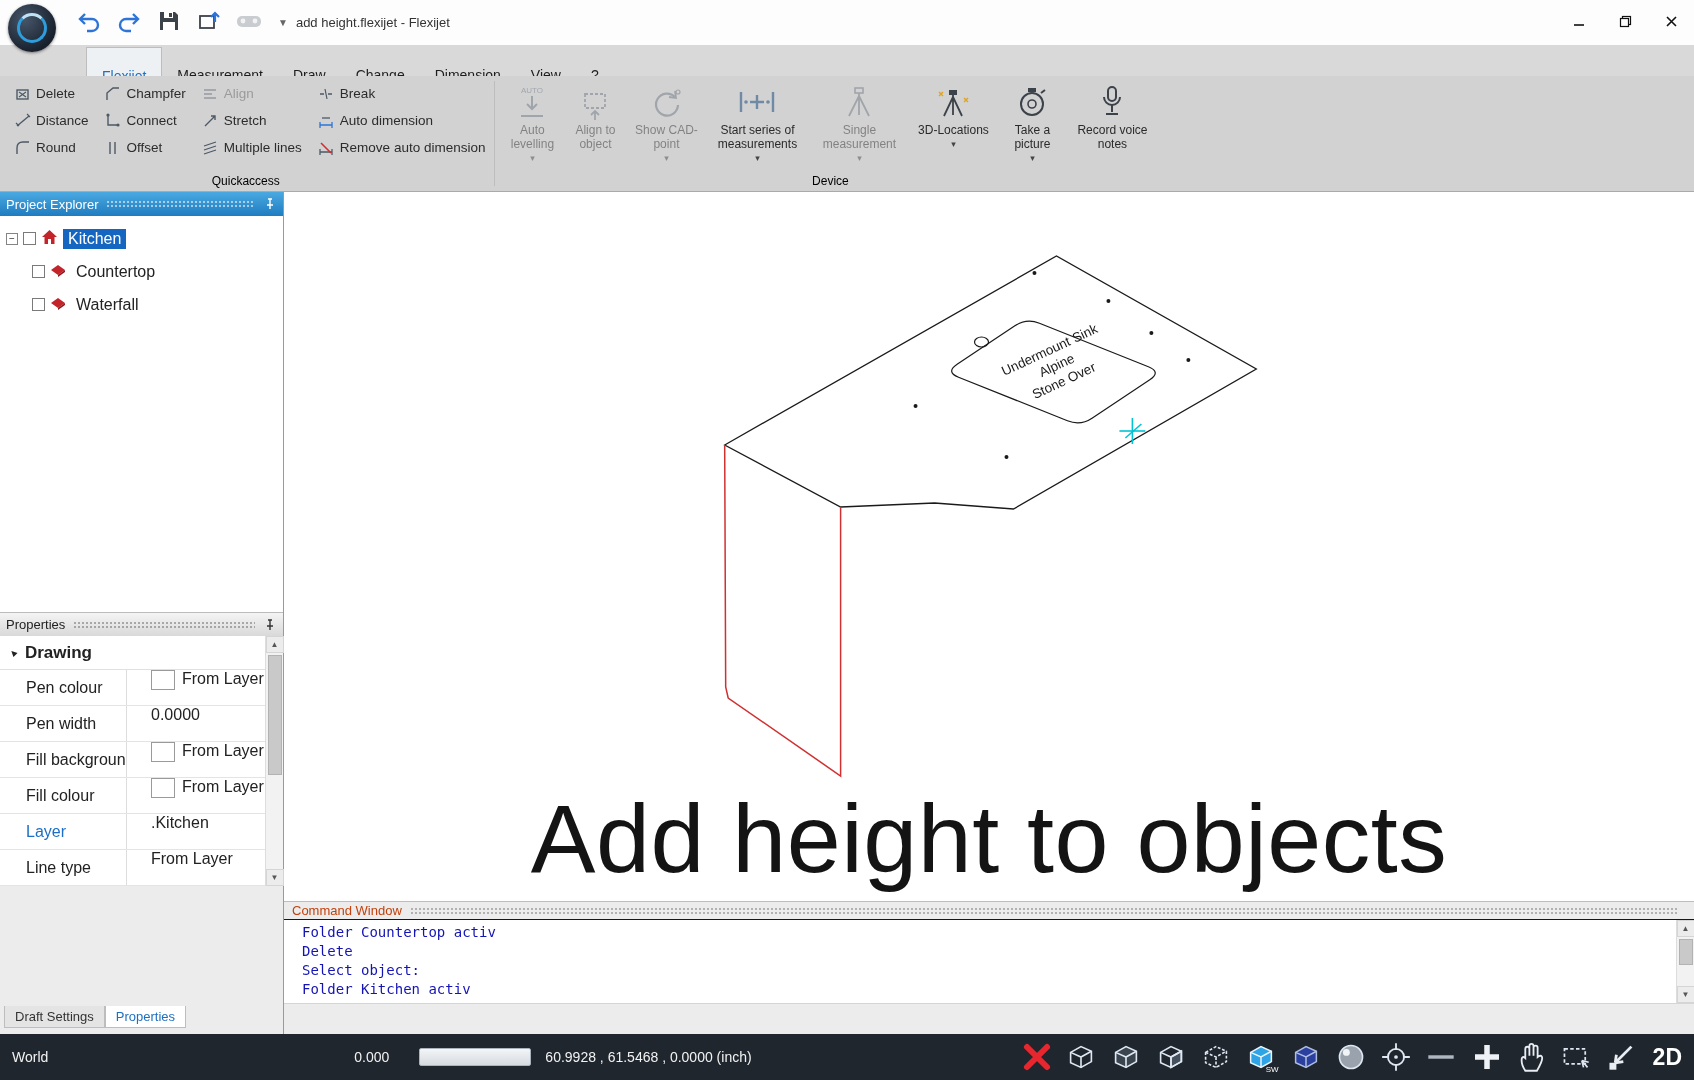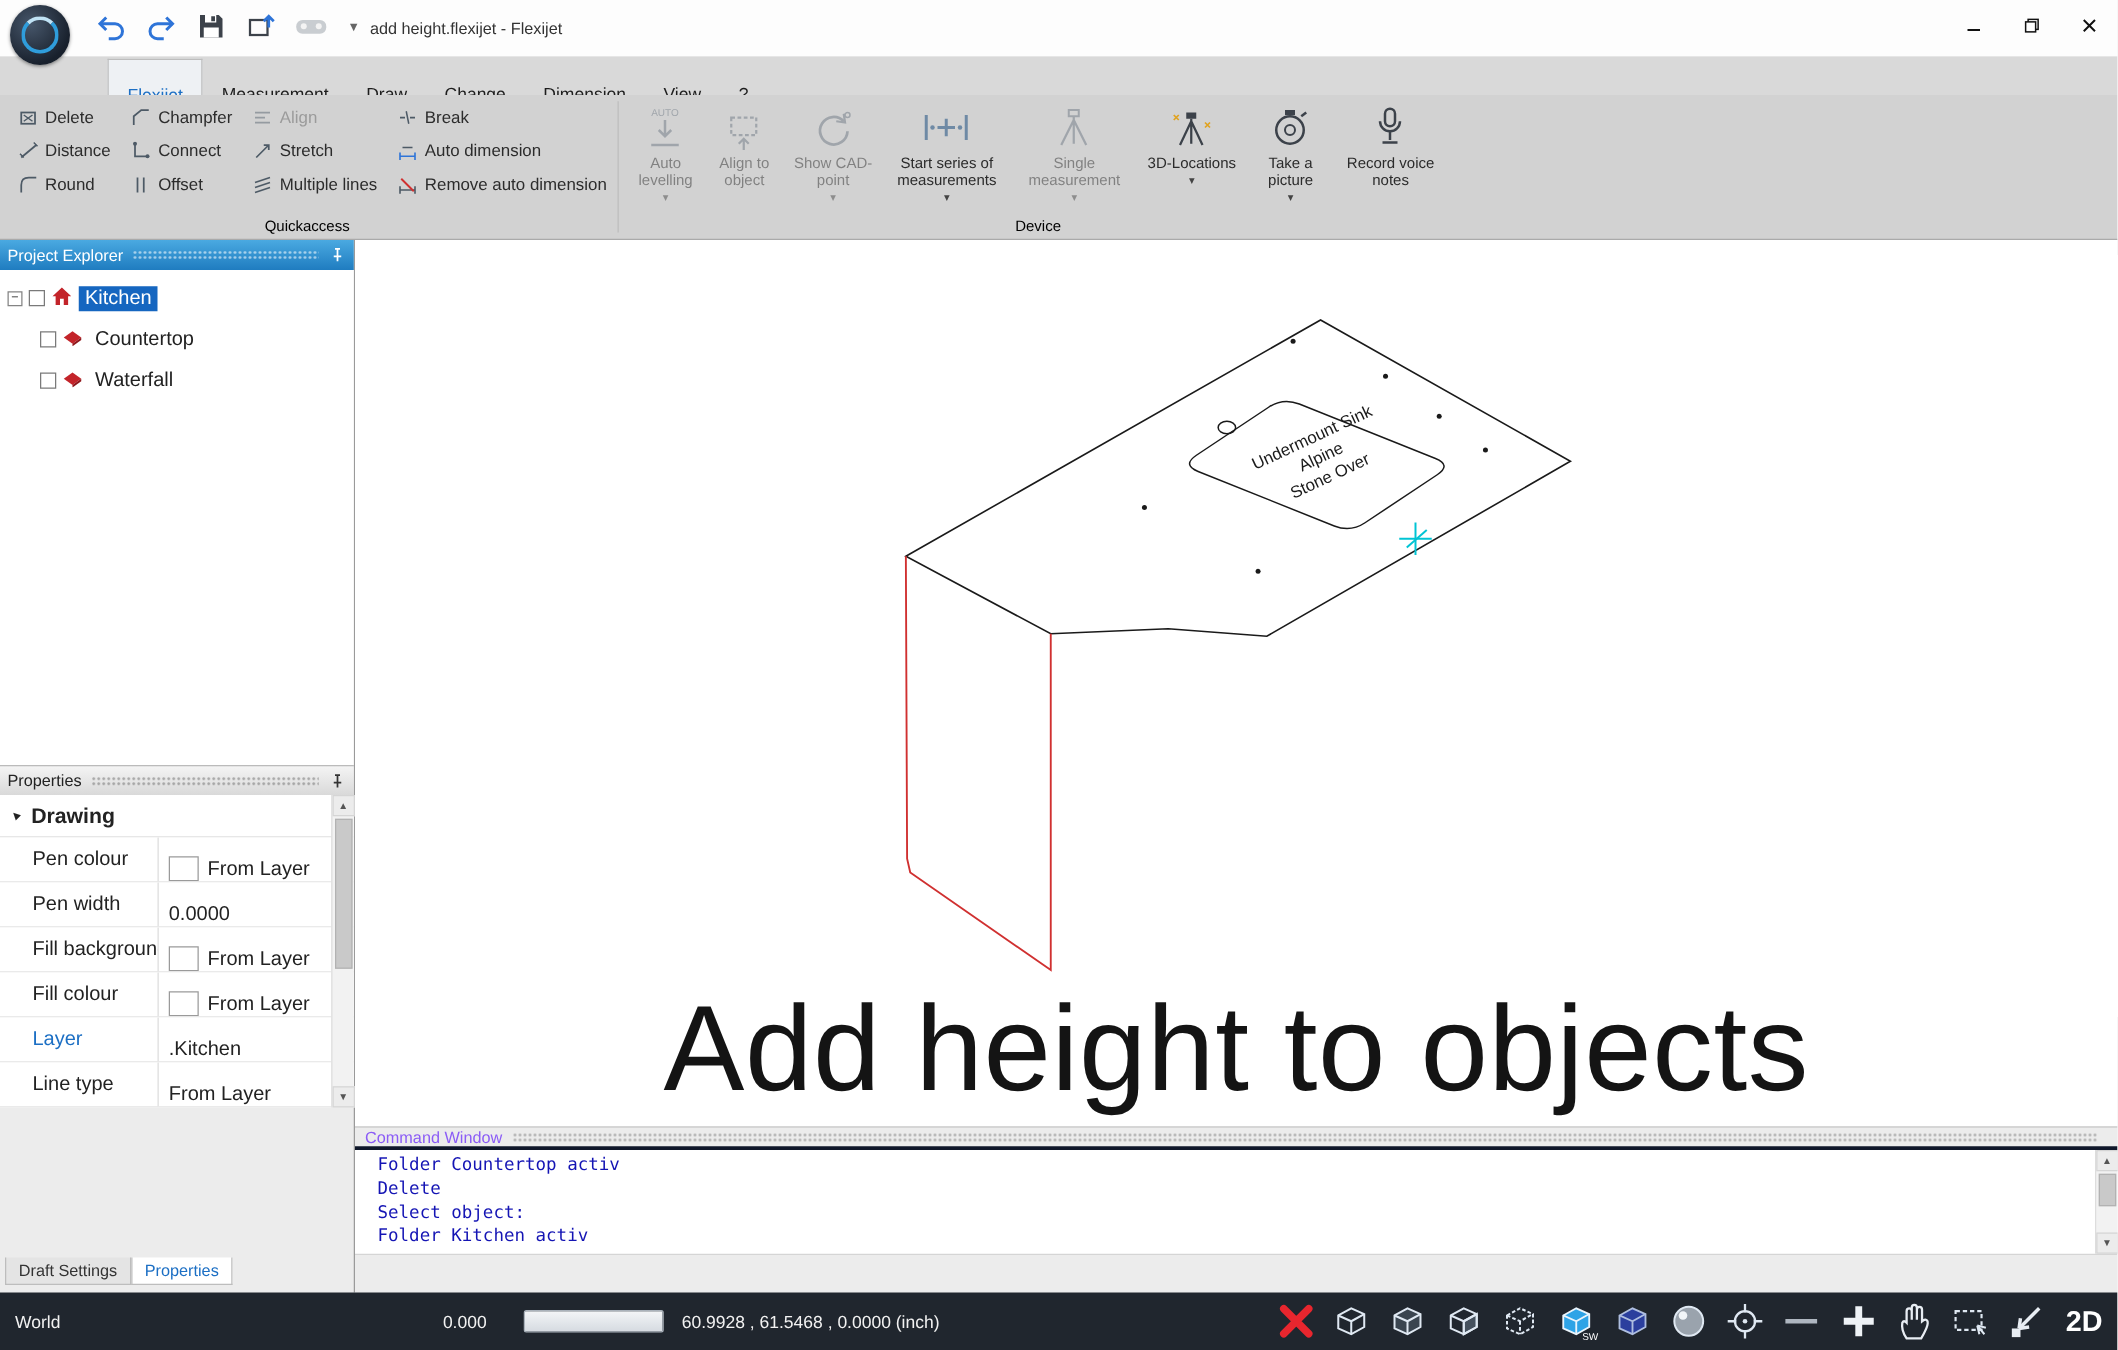--- a/index.html
+++ b/index.html
@@ -62,42 +62,42 @@
 .cb{width:13px;height:13px;border:1px solid #7a7a7a;background:#fff}
 .tree-label{font-size:16px;padding:1px 5px}
 .tree-label.sel{background:#1566c0;color:#fff;font-weight:normal}
 
 .props-wrap{position:relative;flex:0 0 auto;background:#fff}
 .drawing-bar{height:34px;display:flex;align-items:center;gap:7px;padding-left:8px;background:#fff;border-bottom:1px solid #e0e0e0;font-size:17px;font-weight:bold}
 .tri{font-size:10px;color:#222;transform:rotate(-45deg)}
 .prow{height:36px;display:grid;grid-template-columns:126px 1fr;border-bottom:1px solid #e4e4e4;font-size:16px;background:#fff}
 .plabel{display:flex;align-items:center;padding-left:26px;white-space:nowrap;overflow:hidden}
 .plabel.blue{color:#1c6fc4}
-.pval{display:flex;align-items:flex-end;gap:7px;border-left:1px solid #ddd;padding-left:8px;overflow:hidden}
+.pval{display:flex;align-items:flex-start;gap:7px;border-left:1px solid #ddd;padding-left:24px;overflow:hidden}
 .swatch{width:24px;height:20px;border:1px solid #9a9a9a;background:#fff;flex:0 0 auto}
 .fill-ico{width:18px;height:14px;border:1px solid #9a9a9a;background:#fff;flex:0 0 auto}
 .pval-text{white-space:nowrap;overflow:hidden;max-width:96px}
 .pscroll{position:absolute;top:0;right:0;width:18px;height:100%;background:#f2f2f2;border-left:1px solid #ddd;display:flex;flex-direction:column;align-items:center}
 .sarrow{width:18px;height:17px;font-size:8px;color:#555;display:flex;align-items:center;justify-content:center;background:#ececec;border:1px solid #d5d5d5}
 .sthumb{width:14px;background:#c9c9c9;border:1px solid #b2b2b2;margin-top:2px}
 .pscroll .sthumb{height:120px}
 .pscroll .sarrow.down{margin-top:auto}
 
 .lp-filler{flex:1}
 .left-tabs{height:22px;display:flex;align-items:stretch;padding-left:4px;flex:0 0 auto}
 .ltab{padding:0 10px;font-size:13px;display:flex;align-items:center;border:1px solid #bdbdbd;border-top:none;color:#333;background:#e4e4e4}
 .ltab.active{background:#fff;color:#1c6fc4}
 .lp-strip{height:6px}
 
 
 .main{flex:1;display:flex;flex-direction:column;min-width:0}
 .canvas{position:relative;height:709px;background:#fff;flex:0 0 auto;overflow:hidden}
 .canvas svg.draw{position:absolute;inset:0;width:100%;height:100%}
 .overlay-text{position:absolute;left:0;right:0;bottom:14px;text-align:center;font-size:97px;font-weight:400;letter-spacing:.5px;color:#141414;line-height:1;white-space:nowrap}
-.cmd-header{height:19px;background:#ececec;border-top:1px solid #bdbdbd;border-bottom:3px solid #0f172a;display:flex;align-items:center;padding:0 8px;font-size:13px;color:#8b5cf6;flex:0 0 auto}
+.cmd-header{height:19px;background:#ececec;border-top:1px solid #bdbdbd;border-bottom:1px solid #0f172a;display:flex;align-items:center;padding:0 8px;font-size:13px;color:#c2410c;flex:0 0 auto}
 .cmd-header .dock-dots{background-image:radial-gradient(rgba(0,0,0,.25) 1px,transparent 1.2px)}
 .cmd-body{height:84px;background:#fff;position:relative;padding:3px 24px 0 18px;flex:0 0 auto;border-bottom:1px solid #d5d5d5}
 .cmd-line{font-family:"DejaVu Sans Mono",monospace;font-size:14px;color:#1414b4;line-height:19px;white-space:pre}
 .cmd-scroll{position:absolute;top:0;right:0;width:18px;height:100%;background:#f2f2f2;border-left:1px solid #ddd;display:flex;flex-direction:column;align-items:center}
 .cmd-scroll .sthumb{height:26px}
 .cmd-scroll .sarrow.down{margin-top:auto}
 .below-strip{flex:1;background:#ececec}
 
 
 .statusbar{height:46px;background:#20262e;display:flex;align-items:center;color:#f2f2f2;padding:0 12px;flex:0 0 auto}

